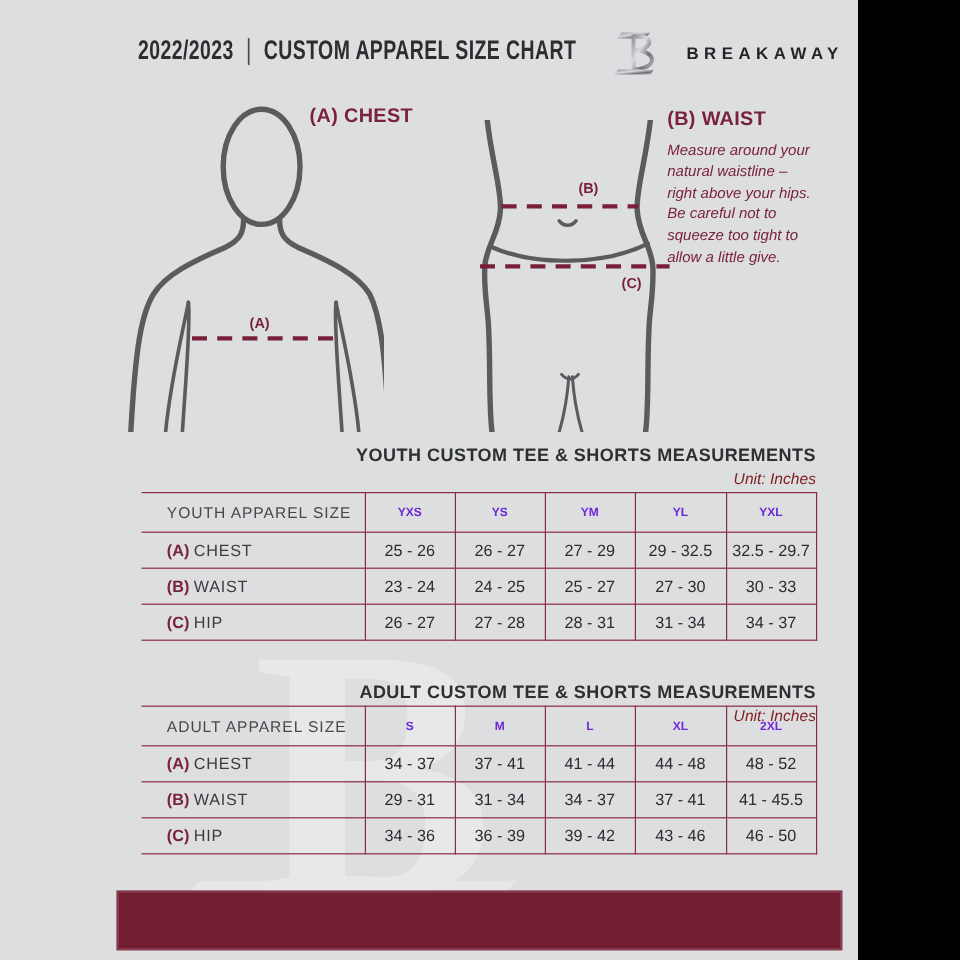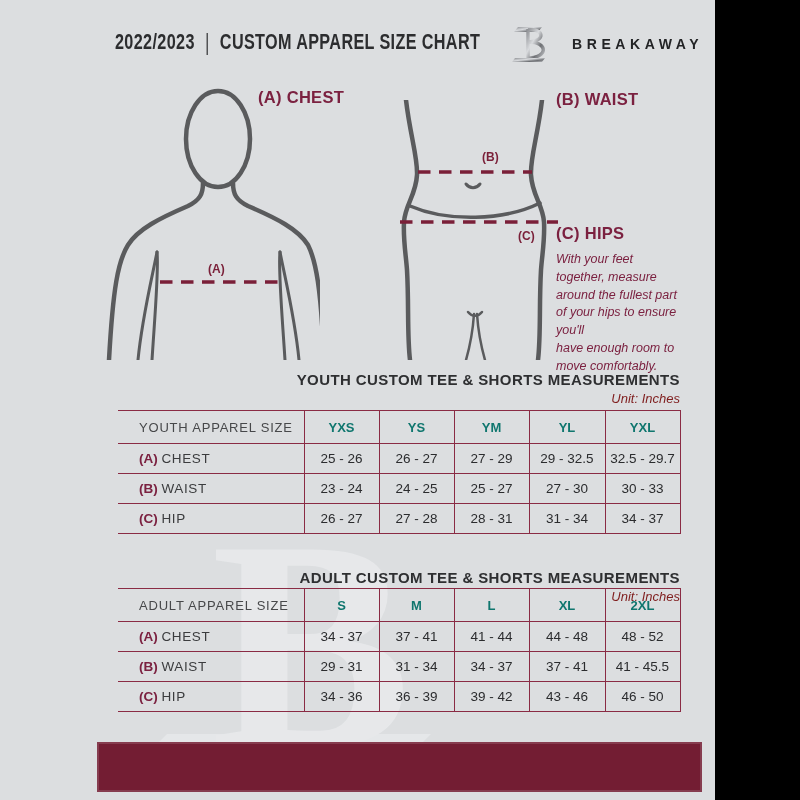--- a/index.html
+++ b/index.html
@@ -39,21 +39,21 @@
   
   .section-head { left:118px; width:562px; text-align:right; }
   .section-head .t { font-size:15px; font-weight:bold; color:#2e2f31; letter-spacing:.4px; }
   .section-head .u { font-size:13px; font-style:italic; color:#7f1d1d; margin-top:3px; }
 
   
   table.size-table { border-collapse:collapse; table-layout:fixed; width:562px; background:transparent; }
   table.size-table td, table.size-table th { border:1.5px solid #8a2b44; text-align:center; vertical-align:middle; }
   table.size-table tr > :first-child { border-left:none; text-align:left; padding-left:21px; }
   table.size-table th.first { font-weight:normal; font-size:13px; color:#47484a; letter-spacing:.8px; }
-  table.size-table th { font-size:13px; font-weight:bold; color:#0f766e; height:33px; }
+  table.size-table th { font-size:10px; font-weight:bold; color:#6d28d9; height:33px; }
   table.size-table td { font-size:13.5px; color:#2b2c2e; height:30px; }
   td .pfx { font-weight:bold; color:#7b2140; }
   td .lbl { color:#3b3c3e; letter-spacing:.6px; }
   .c0 { width:186px; } .c1{width:75px;} .c2{width:75px;} .c3{width:75px;} .c4{width:76px;} .c5{width:75px;}
 
   
   #footer-bar { left:97px; top:742px; width:605px; height:50px; background:#731d33;
                 box-shadow:inset 0 0 0 2px rgba(255,255,255,.14); z-index:2; }
 </style>
 </head>
@@ -113,30 +113,26 @@
     <text x="90" y="61" class="diagram-label">(B)</text>
     <line x1="8" y1="122" x2="166" y2="122" class="dashline"></line>
     <text x="126" y="140" class="diagram-label">(C)</text>
   </svg>
 
   <div id="chest-block" class="abs layer measure-block">
     <h3>(A) CHEST</h3>
   </div>
   <div id="waist-block" class="abs layer measure-block">
     <h3>(B) WAIST</h3>
-  </div>
-  <div id="hips-block" class="abs layer measure-block">
-    <h3>(C) HIPS</h3>
-    <p>With your feet
-together, measure
-around the fullest part
-of your hips to ensure
-you'll
-have enough room to
-move comfortably.</p>
+    <p>Measure around your
+natural waistline –
+right above your hips.
+Be careful not to
+squeeze too tight to
+allow a little give.</p>
   </div>
 
   <div class="abs layer section-head" style="top:371px;">
     <div class="t">YOUTH CUSTOM TEE &amp; SHORTS MEASUREMENTS</div>
     <div class="u">Unit: Inches</div>
   </div>
   <table class="size-table abs layer" style="left:118px; top:410px;">
     <tbody>
         <tr>
       <th class="first c0">YOUTH APPAREL SIZE</th>

